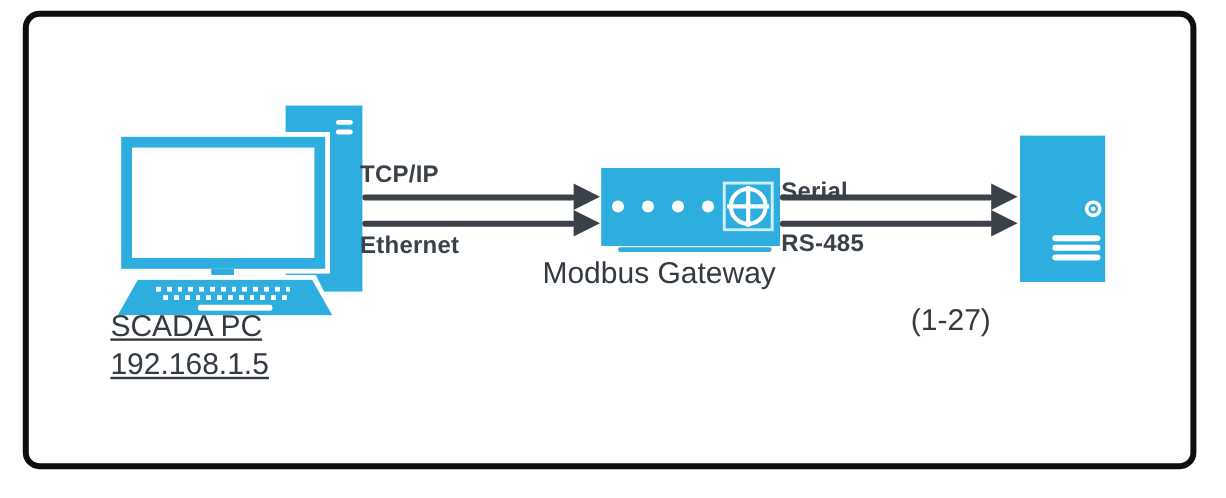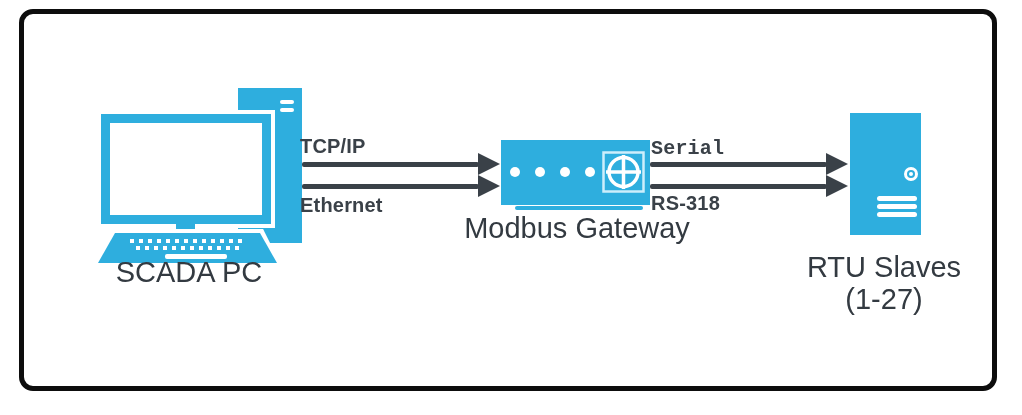--- a/index.html
+++ b/index.html
@@ -55,25 +55,25 @@
   .l1s { left: 302px; top: 162px; width: 177px; }  .l1h { left: 478px; top: 153px; }
   .l2s { left: 302px; top: 184px; width: 177px; }  .l2h { left: 478px; top: 175px; }
   .r1s { left: 650px; top: 162px; width: 177px; }  .r1h { left: 826px; top: 153px; }
   .r2s { left: 650px; top: 184px; width: 177px; }  .r2h { left: 826px; top: 175px; }
 
   
   .link-label { position: absolute; width: 200px; text-align: left;
     font-size: 20px; font-weight: bold; color: var(--arrow, #3a4148); letter-spacing: 0.2px; }
   .lbl-tcpip    { left: 300px; top: 135px; }
   .lbl-ethernet { left: 300px; top: 194px; }
-  .lbl-serial   { left: 651px; top: 137px; font-family: Liberation Mono, monospace; }
+  .lbl-serial   { left: 651px; top: 149px; }
   .lbl-rs485    { left: 651px; top: 192px; }
-  .node-label { position: absolute; width: 250px; text-align: center;
-    font-size: 29px; line-height: 32px; color: var(--label, #333a41); }
-  .pc-labels  { left: 64px;  top: 256px; }
+  .node-label { position: absolute; width: 250px; text-align: left;
+    font-size: 25px; line-height: 32px; color: var(--label, #333a41); }
+  .pc-labels  { left: 92px;  top: 256px; text-decoration: underline; }
   .gw-labels  { left: 452px; top: 212px; }
   .rtu-labels { left: 759px; top: 251px; }
 </style>
 </head>
 <body>
 
 <div class="canvas">
   <div class="frame"></div>
 
   <div>
@@ -86,20 +86,21 @@
     </div>
     <div class="abs cyan stand"></div>
     <div class="abs kb-under"></div>
     <div class="abs cyan keyboard">
       <div class="keys r1"></div>
       <div class="keys r2"></div>
       <div class="spacebar"></div>
     </div>
     <div class="node-label pc-labels">
       <div>SCADA PC</div>
+      <div>192.168.1.5</div>
     </div>
   </div>
 
   <div>
     <div class="shaft l1s"></div>
     <div class="head l1h"></div>
     <div class="shaft l2s"></div>
     <div class="head l2h"></div>
     <div class="link-label lbl-tcpip">TCP/IP</div>
     <div class="link-label lbl-ethernet">Ethernet</div>
@@ -125,29 +126,28 @@
       <div>Modbus Gateway</div>
     </div>
   </div>
 
   <div>
     <div class="shaft r1s"></div>
     <div class="head r1h"></div>
     <div class="shaft r2s"></div>
     <div class="head r2h"></div>
     <div class="link-label lbl-serial">Serial</div>
-    <div class="link-label lbl-rs485">RS-318</div>
+    <div class="link-label lbl-rs485">RS-485</div>
   </div>
 
   <div>
     <div class="abs cyan rtu-tower">
       <div class="power-ring"></div>
       <div class="power-dot"></div>
       <div class="rtu-bar b1"></div>
       <div class="rtu-bar b2"></div>
       <div class="rtu-bar b3"></div>
     </div>
     <div class="node-label rtu-labels">
-      <div>RTU Slaves</div>
       <div>(1-27)</div>
     </div>
   </div>
 </div>
 
 </body></html>

